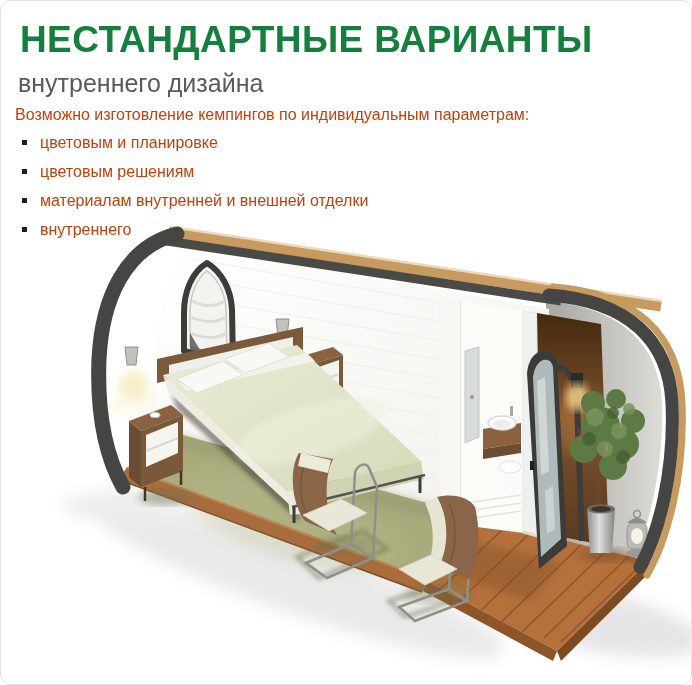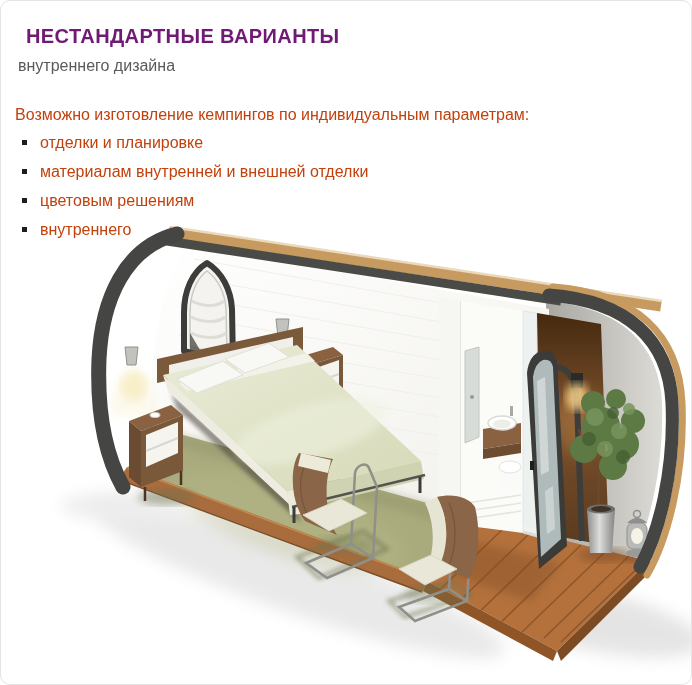--- a/index.html
+++ b/index.html
@@ -2,22 +2,22 @@
 <html><head>
 <meta charset="utf-8">
 <style>
   html,body{margin:0;padding:0;background:#fff;}
   .page{
     position:relative;width:692px;height:685px;background:#fff;
     border:1px solid #e4e4e4;border-radius:10px;overflow:hidden;
     font-family:"Liberation Sans",sans-serif;box-sizing:border-box;
   }
   .header{position:absolute;left:17px;top:16px;width:650px;}
-  .title{font-size:20px;font-weight:700;letter-spacing:.4px;color:#701a75;line-height:1.15;margin:8px;}
-  .subtitle{font-size:16px;font-weight:400;color:#5a5a5a;line-height:1.2;margin:6px 0 0 0;}
+  .title{font-size:37px;font-weight:700;letter-spacing:.4px;color:#15803d;line-height:1.15;margin:2px;}
+  .subtitle{font-size:25px;font-weight:400;color:#5a5a5a;line-height:1.2;margin:6px 0 0 0;}
   .bodytext{position:absolute;left:14px;top:104px;width:640px;color:#c2410c;}
   .intro{font-size:16px;font-weight:500;margin:0 0 7px 0;line-height:1.3;}
   .bullets{list-style:none;margin:0;padding:0;}
   .bullet-row{display:flex;align-items:flex-start;margin:0 0 9px 0;}
   .bullet-square{flex:0 0 auto;width:5px;height:5px;background:#1d1d1d;margin:7px 13px 0 7px;}
   .bullet-label{font-size:16px;font-weight:500;line-height:1.25;}
   .art{position:absolute;left:0;top:210px;width:692px;height:475px;}
 </style>
 </head>
 <body>
@@ -27,29 +27,29 @@
   <div class="header">
     <h1 class="title">НЕСТАНДАРТНЫЕ ВАРИАНТЫ</h1>
     <h2 class="subtitle">внутреннего дизайна</h2>
   </div>
 
   <div class="bodytext">
     <p class="intro">Возможно изготовление кемпингов по индивидуальным параметрам:</p>
     <ul class="bullets">
       <li class="bullet-row">
         <span class="bullet-square"></span>
-        <span class="bullet-label">отделки и планировке</span>
+        <span class="bullet-label">цветовым и планировке</span>
+      </li>
+      <li class="bullet-row">
+        <span class="bullet-square"></span>
+        <span class="bullet-label">цветовым решениям</span>
       </li>
       <li class="bullet-row">
         <span class="bullet-square"></span>
         <span class="bullet-label">материалам внутренней и внешней отделки</span>
-      </li>
-      <li class="bullet-row">
-        <span class="bullet-square"></span>
-        <span class="bullet-label">цветовым решениям</span>
       </li>
       <li class="bullet-row">
         <span class="bullet-square"></span>
         <span class="bullet-label">внутреннего</span>
       </li>
     </ul>
   </div>
 
   <svg class="art" viewBox="0 210 692 475" xmlns="http://www.w3.org/2000/svg">
     <title>3D-разрез кемпинг-модуля: спальня с кроватью, два кресла, санузел, открытая дверь, растение и деревянная терраса</title>

